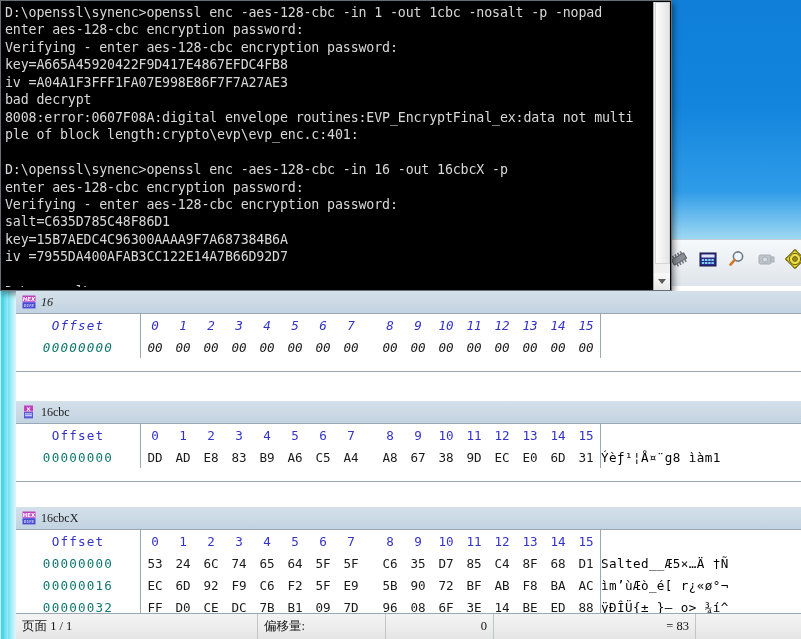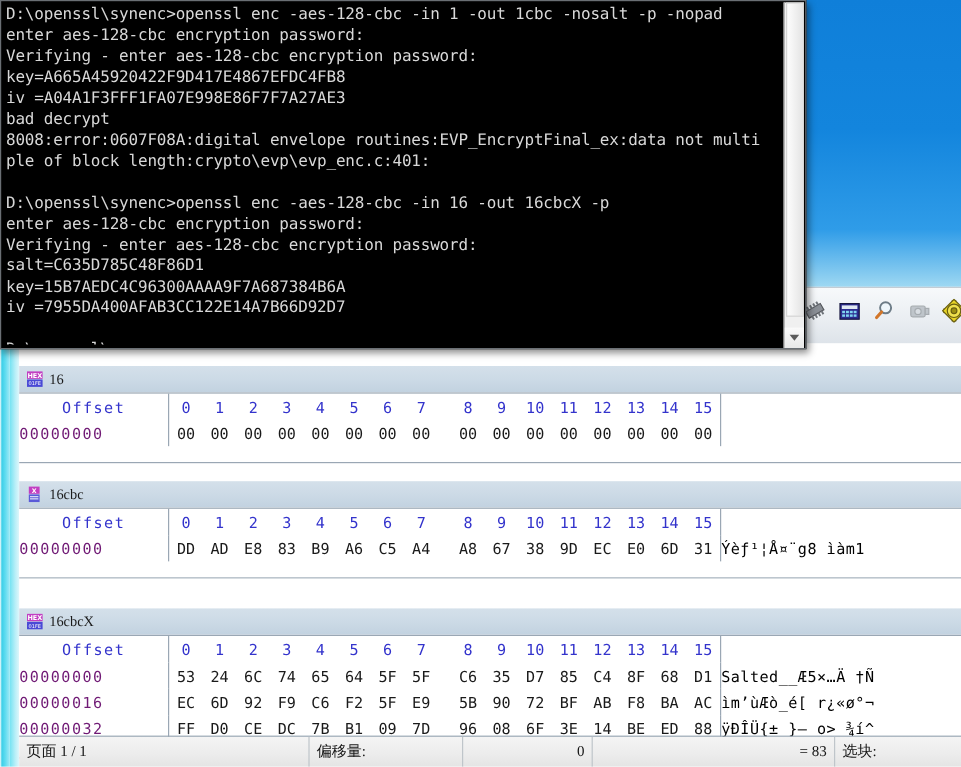--- a/index.html
+++ b/index.html
@@ -123,21 +123,21 @@
     font-family: "DejaVu Sans Mono", monospace;
     font-size: 12.6px;
     width: 697px;
     table-layout: fixed;
   }
   table.hexgrid td, table.hexgrid th { padding: 0; font-weight: normal; }
   .hg-head td { height: 22px; color: #3333cc; text-align: center; vertical-align: middle; }
   .hg-head td.hg-off { color: #3333cc; text-align: center; letter-spacing: 1.2px; }
   .hg-row td { height: 22px; vertical-align: middle; }
   .c-off {
-    width: 124px; color: #701a75; text-align: left; letter-spacing: 1.2px;
+    width: 124px; color: #0f766e; text-align: center; letter-spacing: 1.2px;
     border-right: 1px solid #9aa7b4;
   }
   .c-byte { width: 28px; text-align: center; color: #1a1a1a; }
   .c-byte.gap8 { padding-left: 11px; }
   .c-asc {
     padding-left: 9px; color: #000000; white-space: pre;
     border-left: 1px solid #9aa7b4;
     letter-spacing: 0.4px;
   }
   .c-tail { border-left: 1px solid #9aa7b4; }
@@ -260,21 +260,21 @@
 
 D:\openssl\synenc&gt;</div>
     <div class="console-scroll">
       <div class="cs-thumb"></div>
       <div class="cs-down">
         <span class="cs-arrow"></span>
       </div>
     </div>
   </div>
 
-  <div class="pane" style="top:305px;">
+  <div class="pane" style="top:291px;font-style:italic;">
     <div class="pane-title">
       <span class="hexdoc-icon">
         <svg width="14" height="14" viewBox="0 0 14 14">
           <rect x="0.5" y="0.5" width="13" height="6.2" fill="#c23ec2"></rect>
           <text x="7" y="5.7" font-size="5.4" fill="#ffffff" text-anchor="middle" font-family="DejaVu Sans, sans-serif" font-weight="bold">HEX</text>
           <rect x="0.5" y="7.2" width="13" height="6.2" fill="#4a4ad6"></rect>
           <text x="7" y="12.2" font-size="4.2" fill="#ffffff" text-anchor="middle" font-family="DejaVu Sans, sans-serif">01FE</text>
         </svg>
       </span>
       <span class="p-label">16</span>
@@ -489,16 +489,15 @@
         </table>
       <div class="pane-filler"></div>
     </div>
   </div>
 
   <div class="statusbar">
     <div class="sb-cell sb-page">页面 1 / 1</div>
     <div class="sb-cell sb-offlabel">偏移量:</div>
     <div class="sb-cell sb-offval">0</div>
     <div class="sb-cell sb-eq">= 83</div>
-    <div class="sb-cell sb-sel">选块:</div>
   </div>
 
 </div>
 
 </body></html>

